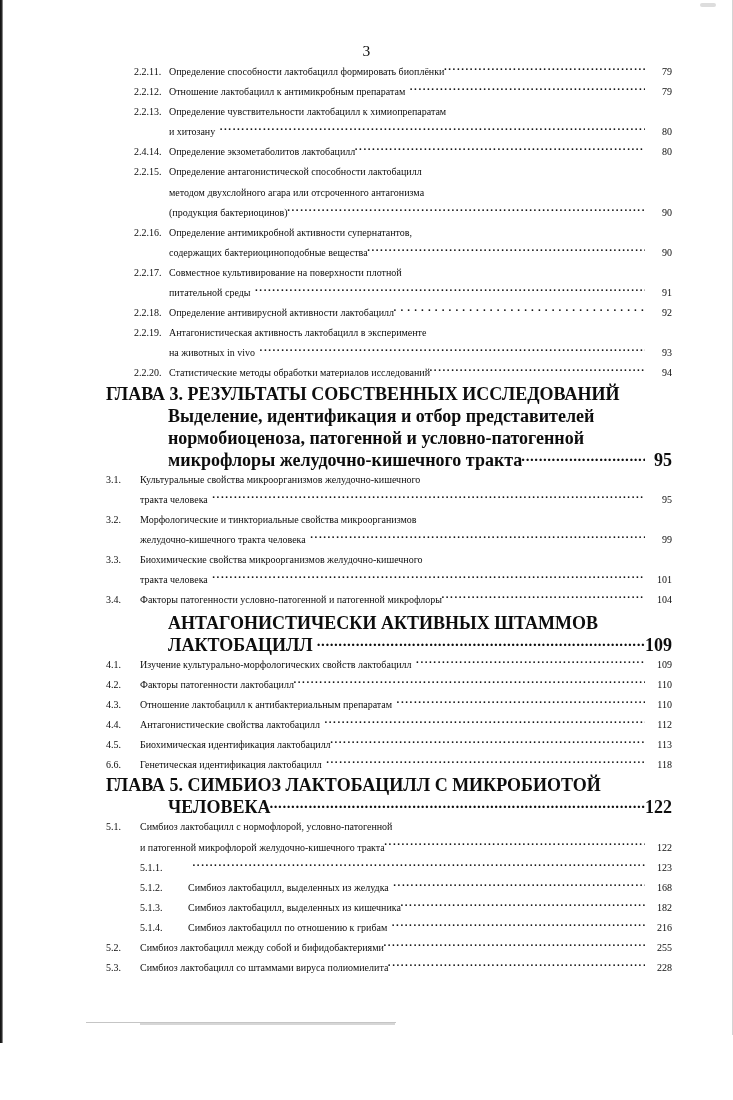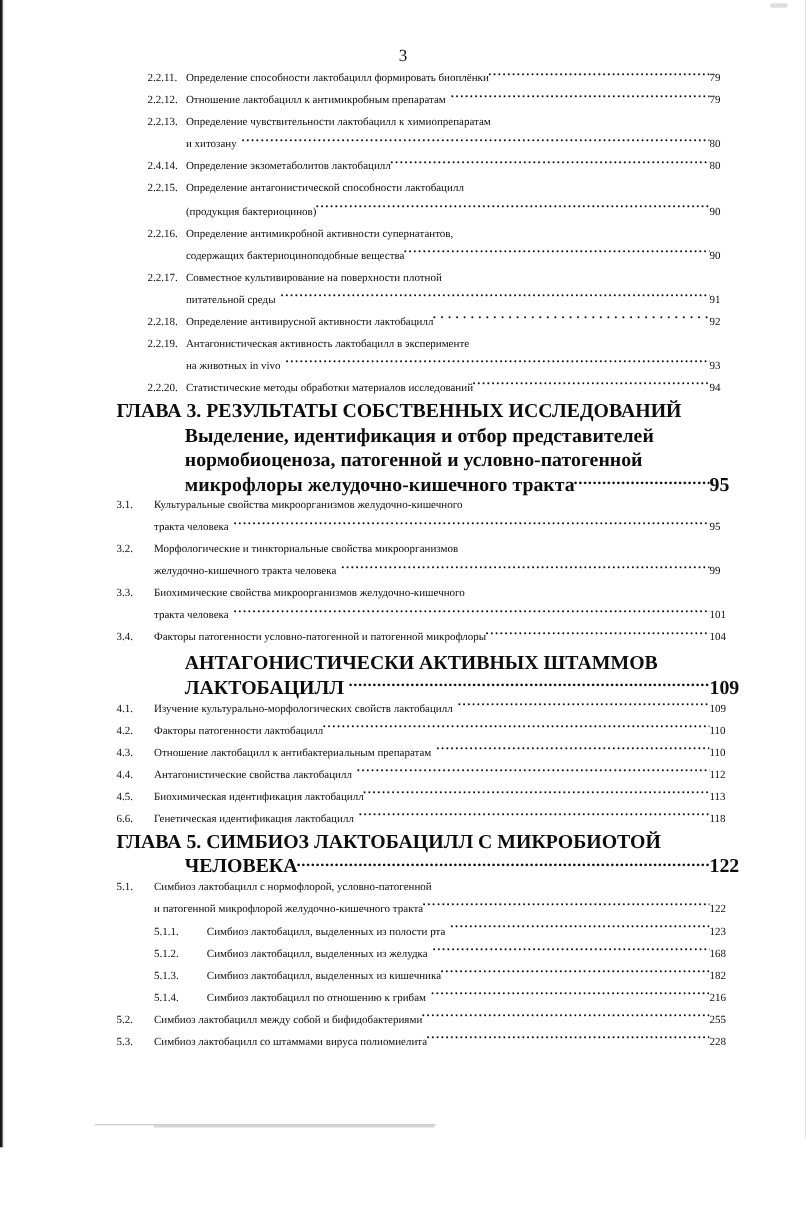--- a/index.html
+++ b/index.html
@@ -113,20 +113,21 @@
     bottom: 0;
     white-space: nowrap;
     letter-spacing: 0.55px;
     font-size: 15.1px;
   }
   .leader.wide::before {
     letter-spacing: 3.1px;
   }
   .pg {
     flex: 0 0 auto;
+    text-align: right;
     min-width: 27px;
   }
   .nogap .leader { margin-left: -1px; }
   .gap .leader { margin-left: 4px; }
 
   
   .lvl-sub .num { width: 63px; padding-left: 28px; box-sizing: border-box; }
 
   
   .lvl-sec .num { width: 34px; }
@@ -194,20 +195,25 @@
         </div>
       </div>
       <div class="entry lvl-sub">
         <div class="row nogap">
           <span class="num">2.2.15.</span>
           <span class="txt">Определение антагонистической способности лактобацилл</span>
           <span class="leader" style="visibility: hidden;"></span>
         </div>
         <div class="row nogap">
           <span class="num"></span>
+          <span class="txt">методом двухслойного агара или отсроченного антагонизма</span>
+          <span class="leader" style="visibility: hidden;"></span>
+        </div>
+        <div class="row nogap">
+          <span class="num"></span>
           <span class="txt">(продукция бактериоцинов)</span>
           <span class="leader"></span>
           <span class="pg">90</span>
         </div>
       </div>
       <div class="entry lvl-sub">
         <div class="row nogap">
           <span class="num">2.2.16.</span>
           <span class="txt">Определение антимикробной активности супернатантов,</span>
           <span class="leader" style="visibility: hidden;"></span>
@@ -404,21 +410,20 @@
         <div class="row nogap">
           <span class="num"></span>
           <span class="txt">и патогенной микрофлорой желудочно-кишечного тракта</span>
           <span class="leader"></span>
           <span class="pg">122</span>
         </div>
       </div>
       <div class="entry lvl-sub2">
         <div class="row gap">
           <span class="num">5.1.1.</span>
-          <span class="txt">Симбиоз лактобацилл, выделенных из полости рта</span>
           <span class="leader"></span>
           <span class="pg">123</span>
         </div>
       </div>
       <div class="entry lvl-sub2">
         <div class="row gap">
           <span class="num">5.1.2.</span>
           <span class="txt">Симбиоз лактобацилл, выделенных из желудка</span>
           <span class="leader"></span>
           <span class="pg">168</span>

